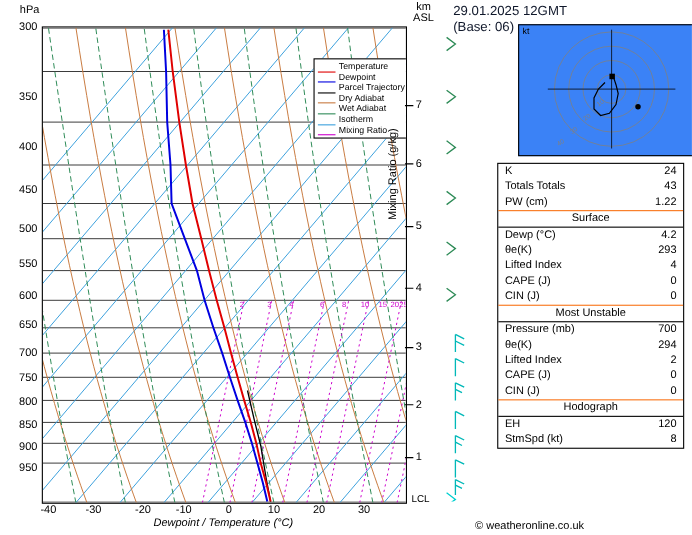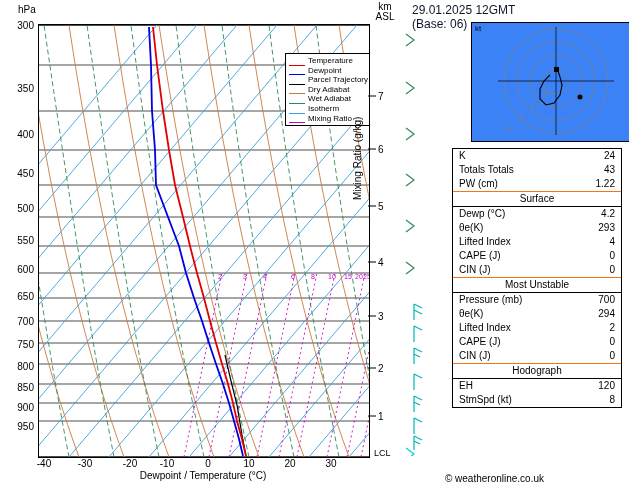--- a/index.html
+++ b/index.html
@@ -13,21 +13,21 @@
   
   .plot{position:absolute;left:38px;top:24px;width:330px;height:432px;border:1px solid #000;overflow:hidden;background:#fff;}
   .plot svg{position:absolute;left:0;top:0;}
 
   .ylabels{position:absolute;left:0px;top:24px;width:36px;height:432px;text-decoration:underline;}
   .ylabels div{position:absolute;right:2px;font-size:10px;color:#000;transform:translateY(-50%);}
 
   .xlabels{position:absolute;left:38px;top:458px;width:330px;height:14px;}
   .xlabels div{position:absolute;font-size:10px;color:#000;transform:translateX(-50%);}
 
-  .xaxis-title{position:absolute;left:38px;top:470px;width:330px;text-align:center;font-size:10px;color:#000;}
+  .xaxis-title{position:absolute;left:38px;top:470px;width:330px;text-align:center;font-size:10px;color:#000;font-style:italic;}
 
   
   .kmaxis{position:absolute;left:370px;top:24px;width:30px;height:432px;}
   .kmaxis div{position:absolute;left:8px;font-size:10px;color:#000;transform:translateY(-50%);}
   .kmticks{position:absolute;left:368px;top:24px;width:8px;height:432px;}
 
   .mixlabel{position:absolute;left:352px;top:200px;font-size:10px;color:#000;transform:rotate(-90deg);transform-origin:left top;white-space:nowrap;}
 
   
   .legend{position:absolute;left:246px;top:28px;width:116px;background:#fff;border:1px solid #000;padding:2px 3px;font-size:8px;line-height:9.6px;color:#000;}
@@ -41,21 +41,21 @@
   .hodo{position:absolute;left:471px;top:22px;width:170px;height:118px;border:1px solid #000;background:#3b82f6;}
   .hodo .lbl{position:absolute;left:3px;top:1px;font-size:8px;color:#000;}
 
   
   .tbl{position:absolute;left:452px;width:170px;border:1px solid #000;background:#fff;font-size:10px;color:#000;box-sizing:border-box;}
   .tbl .r{display:flex;justify-content:space-between;padding:0 6px;height:14px;line-height:14px;}
   .tbl .r .k{white-space:nowrap;}
   .tbl .r .v{white-space:nowrap;}
   .tbl .sec{text-align:center;height:14px;line-height:14px;border-top:1px solid #f97316;border-bottom:1px solid #000;}
 
-  .footer{position:absolute;right:3px;bottom:2px;font-size:10px;color:#000;}
+  .footer{position:absolute;right:16px;bottom:2px;font-size:10px;color:#000;}
 </style>
 </head>
 <body>
 
 <div class="root">
 
   <div class="hdr-hpa">hPa</div>
   <div class="hdr-km">
     <div>km</div>
     <div>ASL</div>

